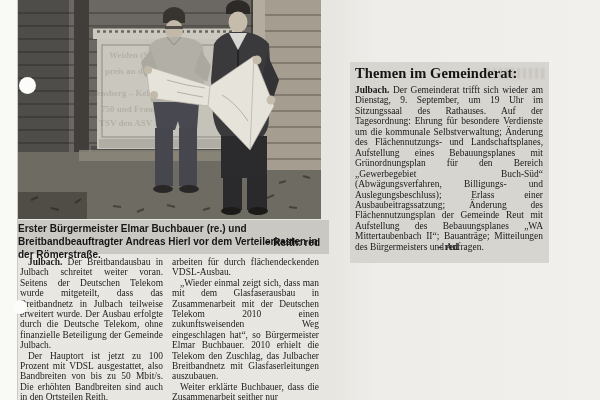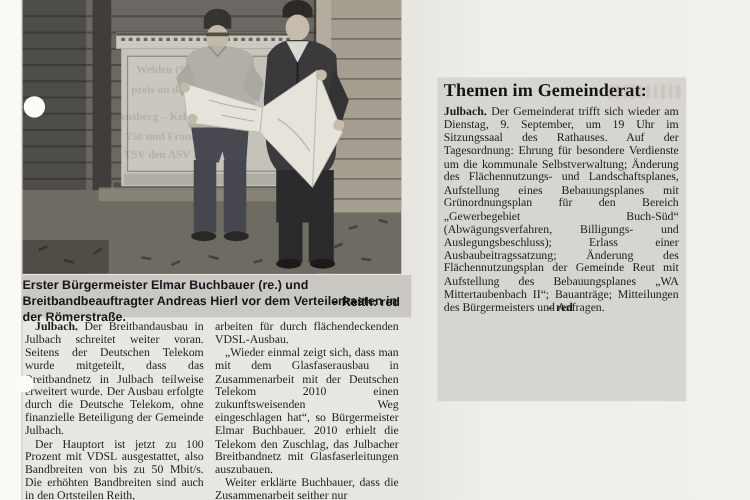--- a/index.html
+++ b/index.html
@@ -28,21 +28,21 @@
   
   .article{position:absolute;left:20px;top:257px;width:299px;height:143px;overflow:hidden;
         font-size:9.45px;line-height:10.4px;color:#1c1c1c;}
   .col{position:absolute;top:0;height:143px;overflow:hidden;}
   .col-left{left:0;width:143px;}
   .col-right{left:152px;width:147px;}
   .ap{margin:0;text-align:justify;hyphens:auto;-webkit-hyphens:auto;}
   .ap.indent{text-indent:8px;}
   .lead{font-weight:700;}
   
-  .sidebar{position:absolute;left:350px;top:62px;width:199px;height:259px;
+  .sidebar{position:absolute;left:350px;top:62px;width:199px;height:201px;
         background:#d7d5d0;box-sizing:border-box;padding:3px 6px 0 5px;}
   .sb-headline{font-family:"Liberation Serif",serif;font-weight:700;
         font-size:14.5px;line-height:16px;color:#141414;letter-spacing:.1px;}
   .sb-ghost{position:absolute;right:4px;top:6px;width:58px;height:11px;opacity:.6;
         background:repeating-linear-gradient(90deg,rgba(95,85,65,.22) 0 3px,transparent 3px 6px);
         filter:blur(1px);border-radius:2px;}
   .sb-body{margin-top:4px;font-size:9.45px;line-height:10.45px;color:#1a1a1a;
         text-align:justify;hyphens:auto;-webkit-hyphens:auto;}
   .sb-credit{text-align:center;margin-top:-10.45px;padding-right:2px;
         font-size:9.45px;line-height:10.45px;font-weight:700;color:#1a1a1a;}

